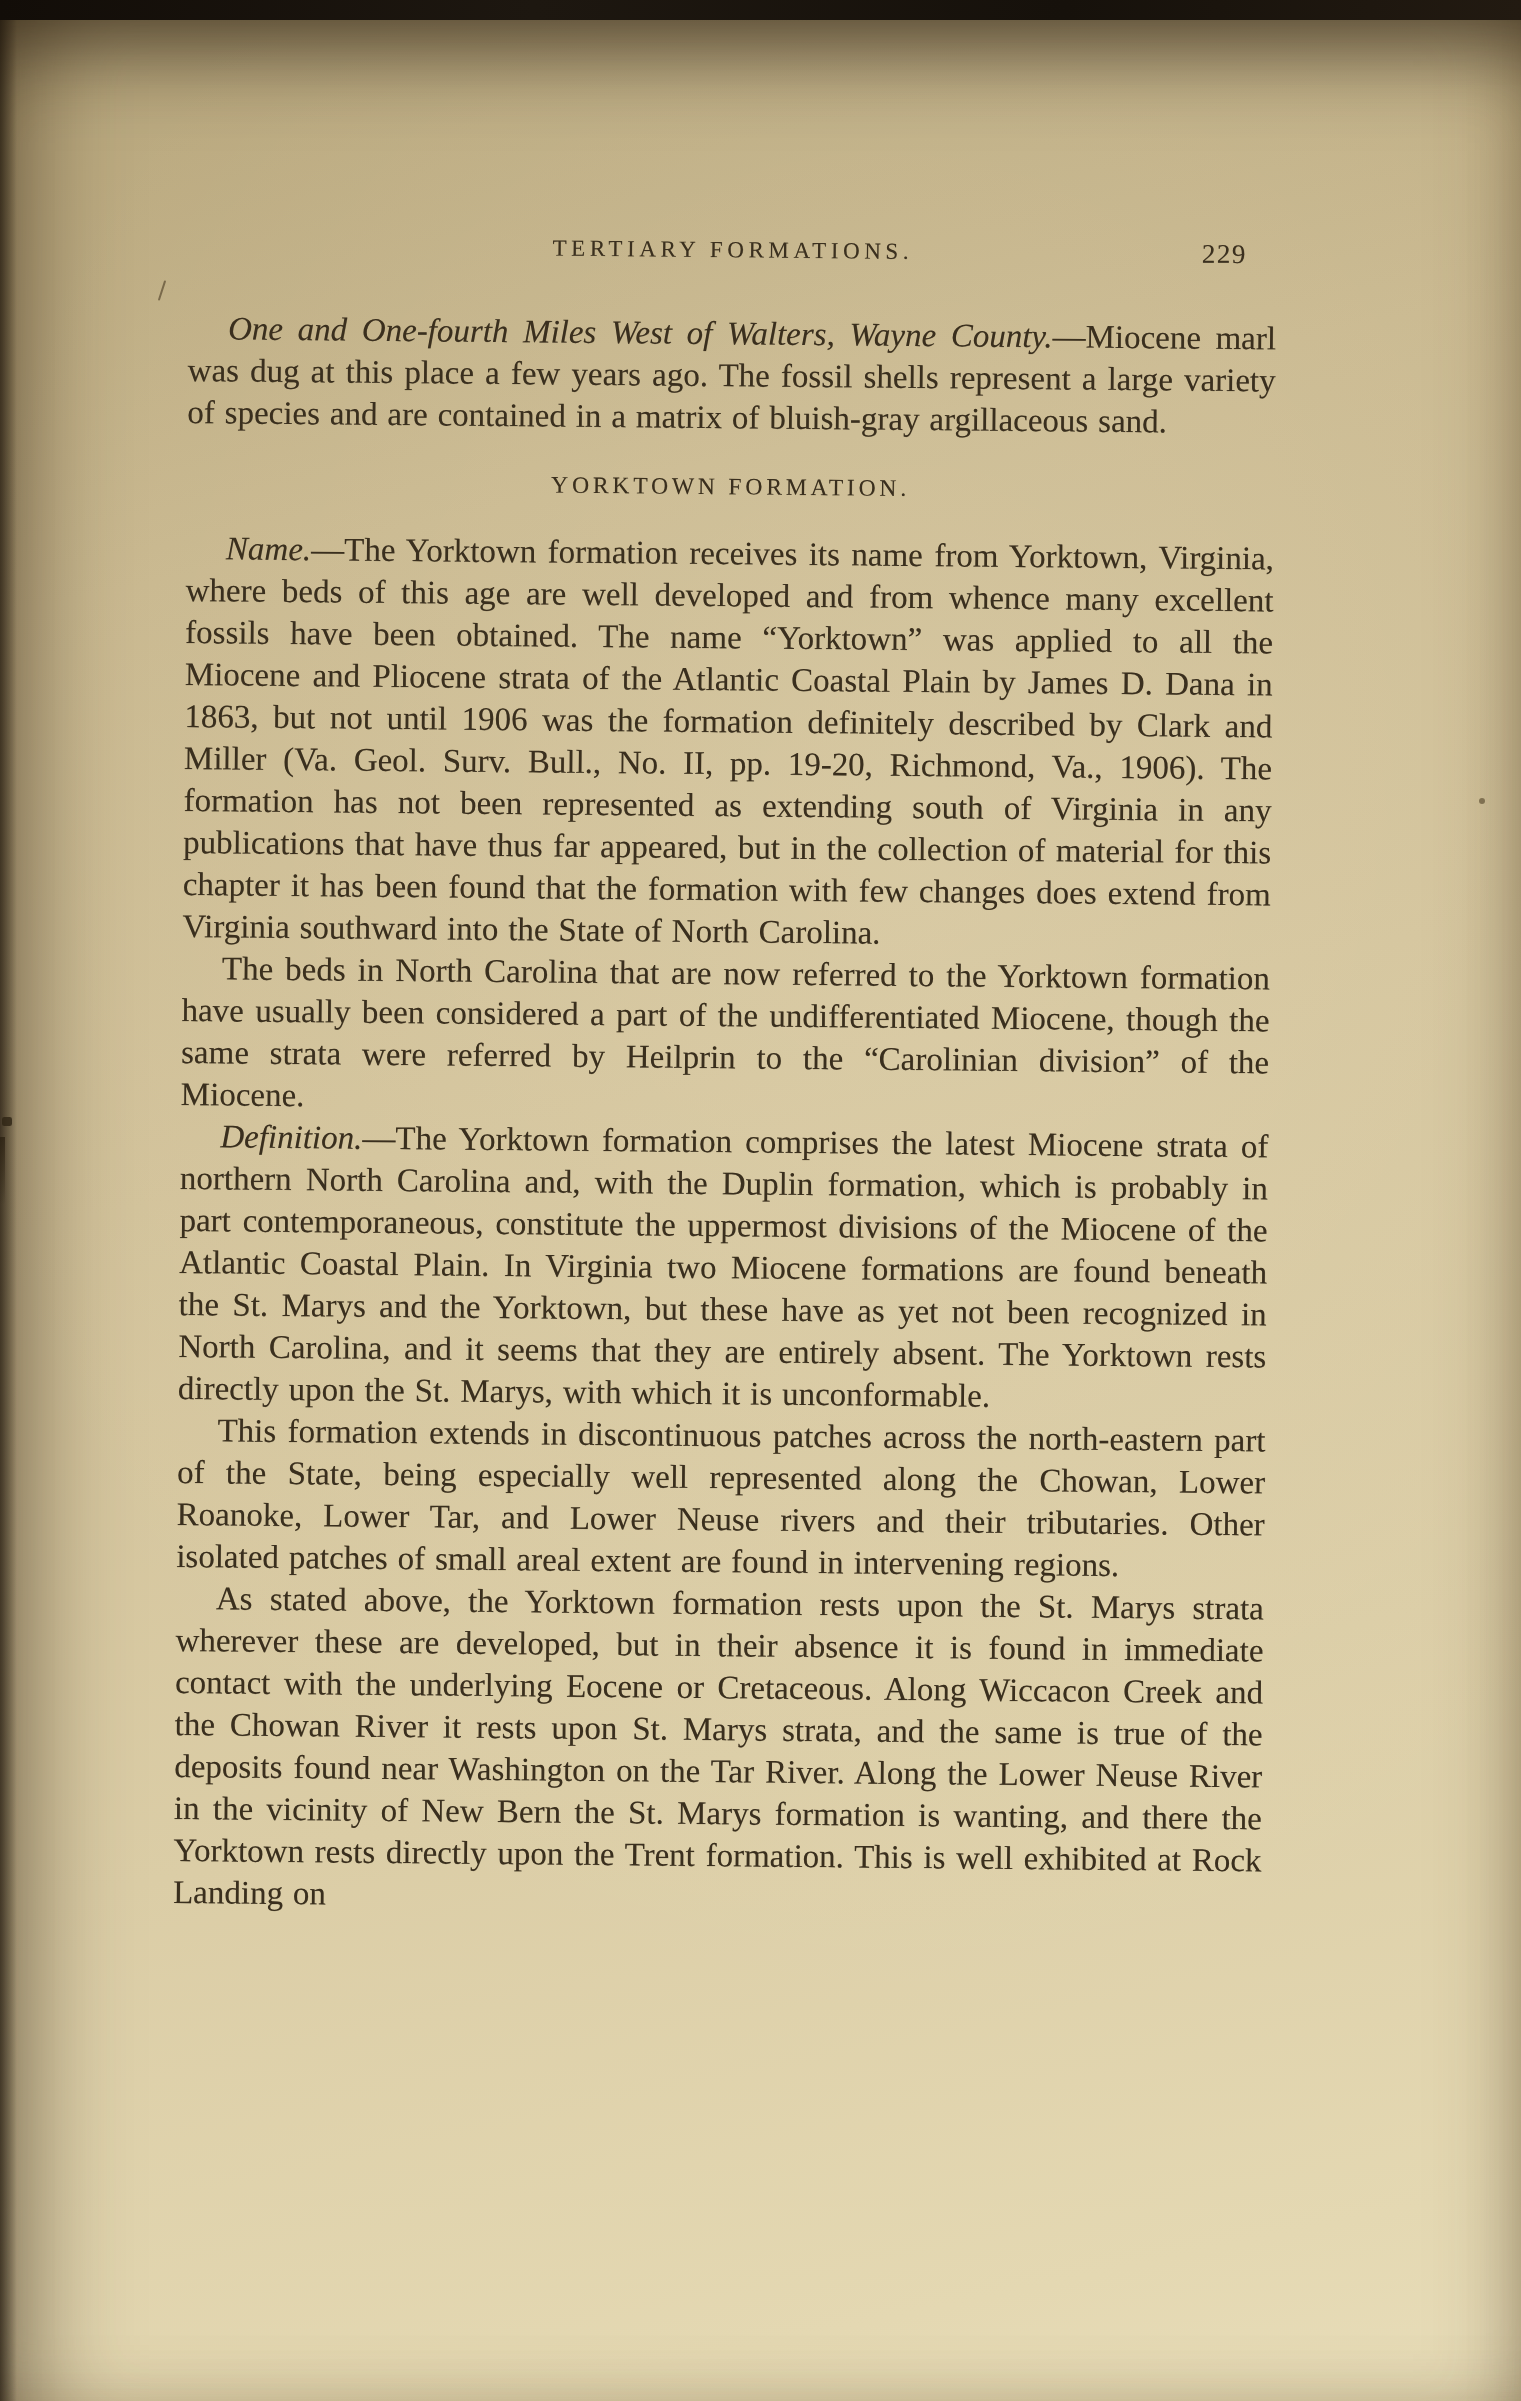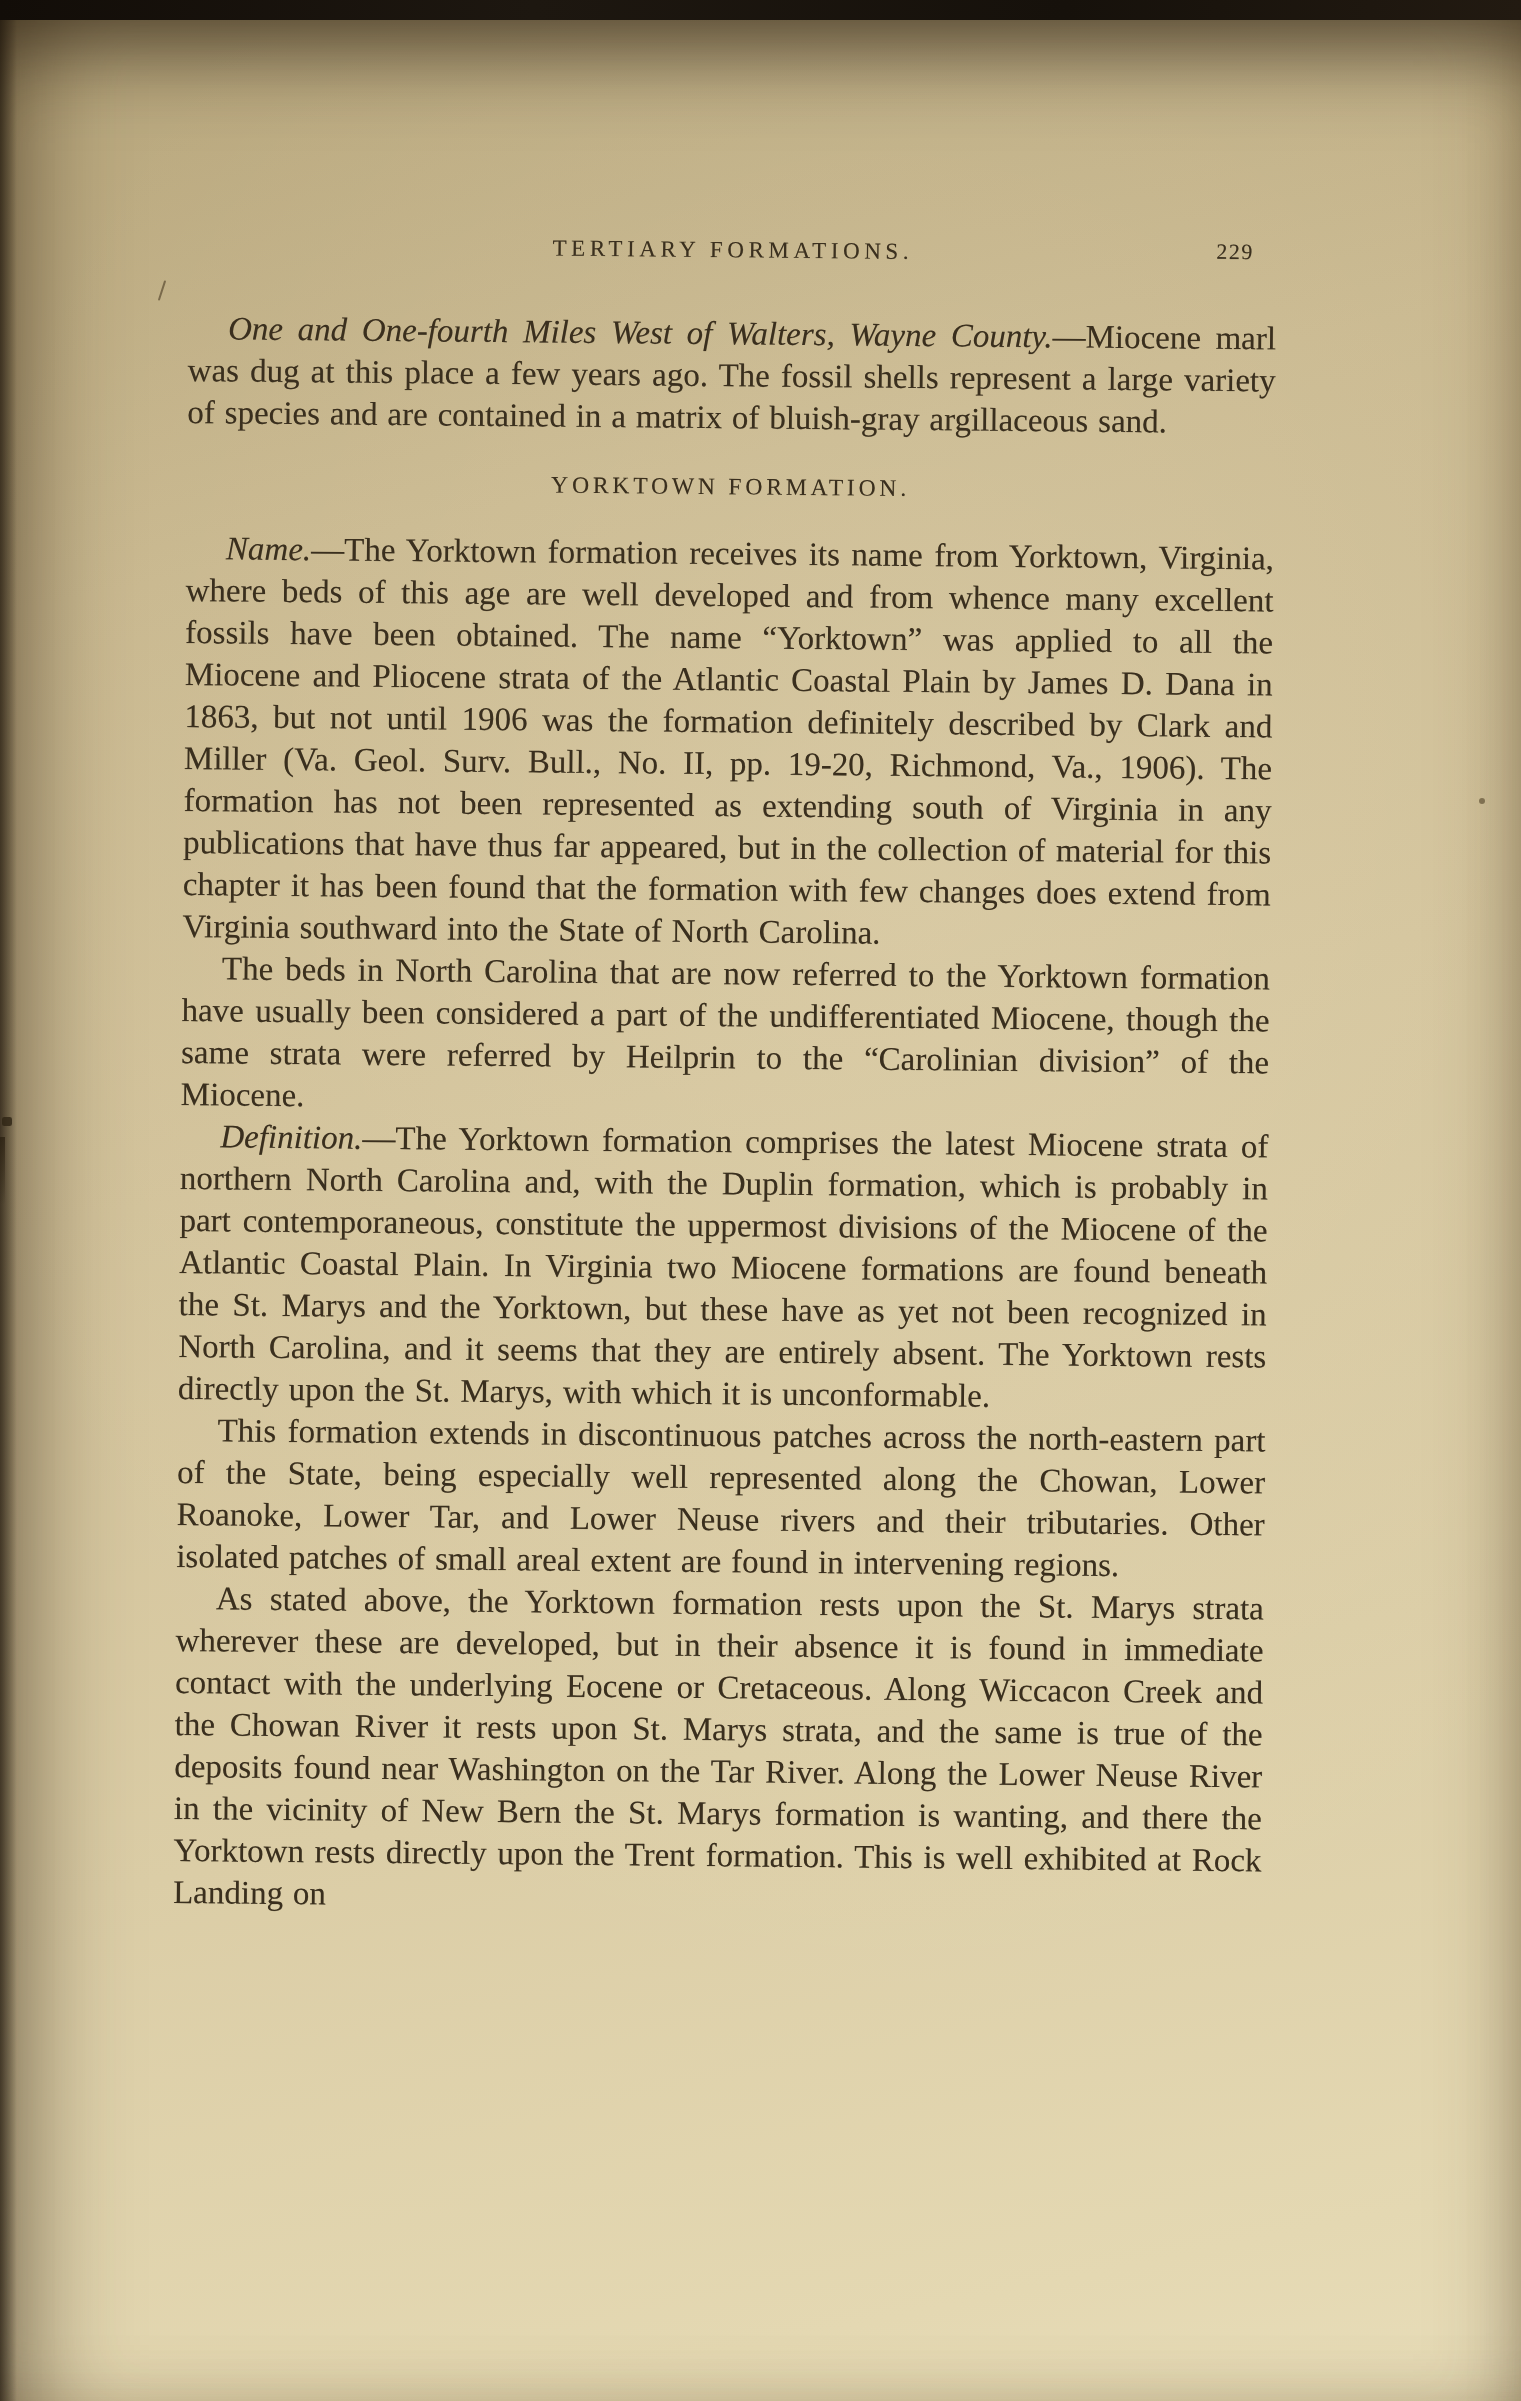--- a/index.html
+++ b/index.html
@@ -83,23 +83,23 @@
   .running-header {
     position: relative;
     text-align: center;
     font-size: 23px;
     letter-spacing: 4.6px;
     margin-bottom: 49px;
     color: #3b301f;
   }
   .rh-page {
     position: absolute;
-    right: 23px;
+    right: 30px;
     top: -3px;
-    font-size: 22px;
+    font-size: 27px;
     letter-spacing: 1.5px;
   }
   .para {
     margin: 0;
     text-align: justify;
     text-indent: 40px;
     font-size: 33px;
     line-height: 42px;
     word-spacing: 0.05em;
   }

